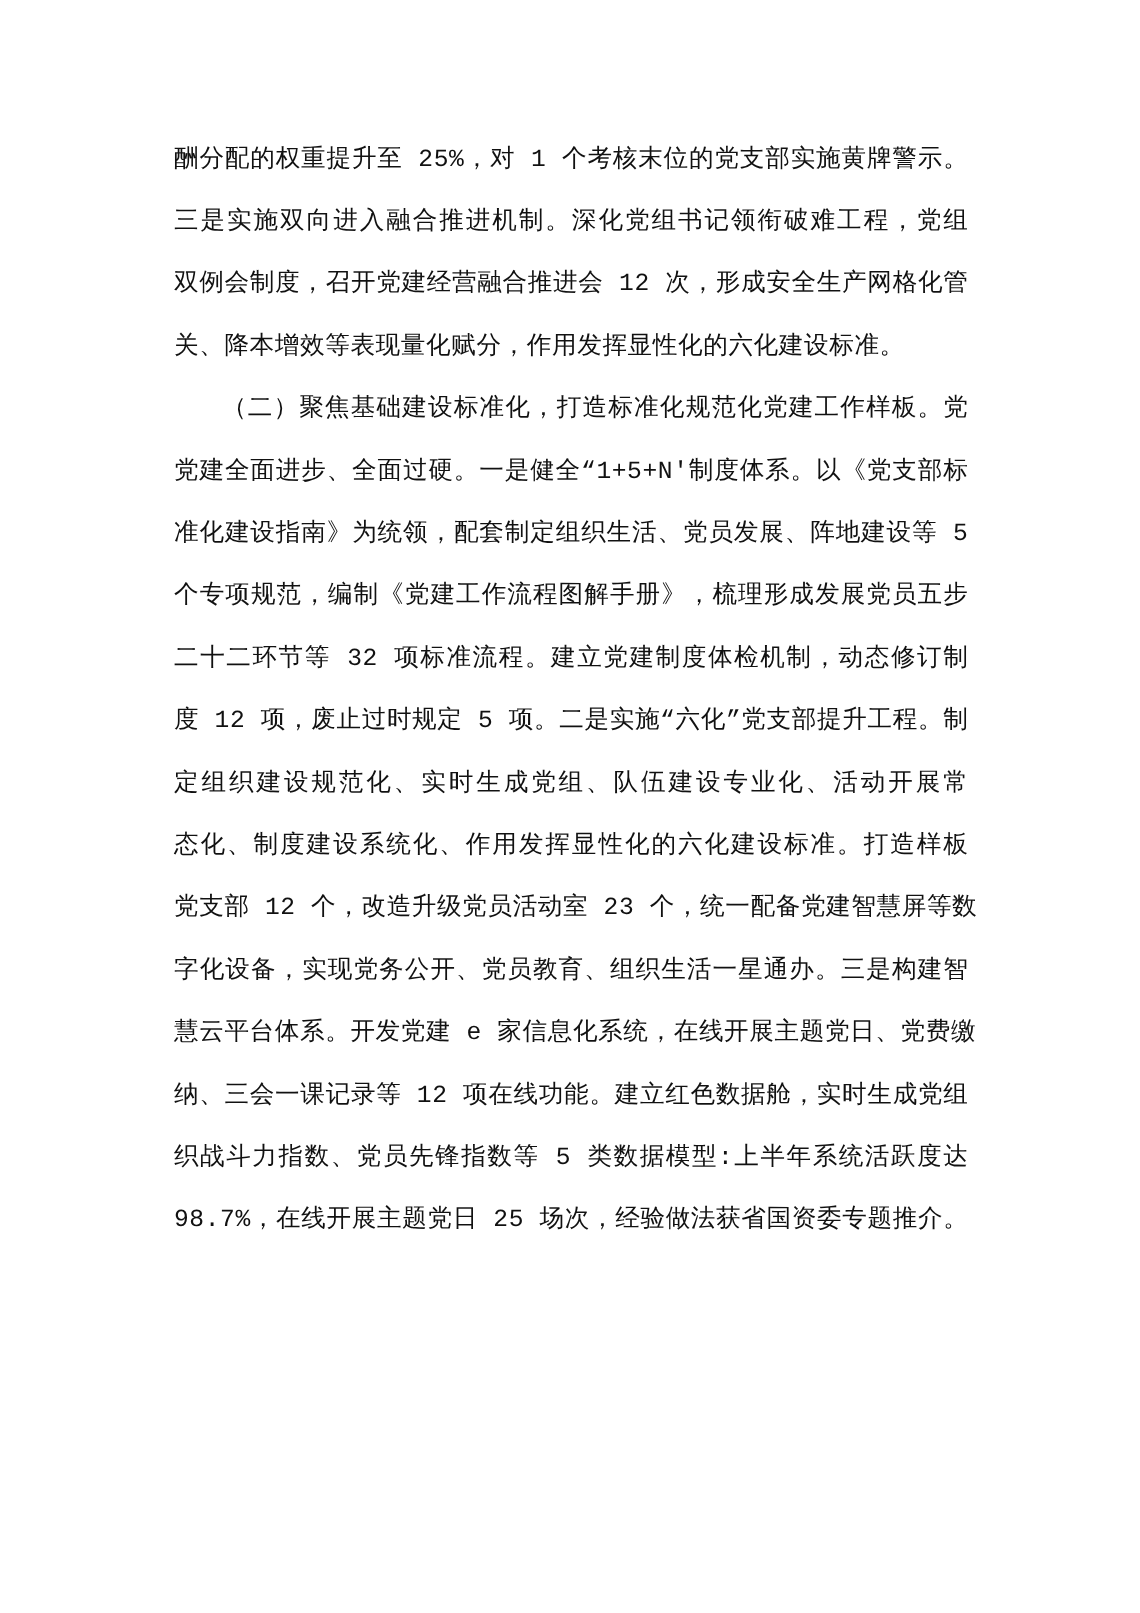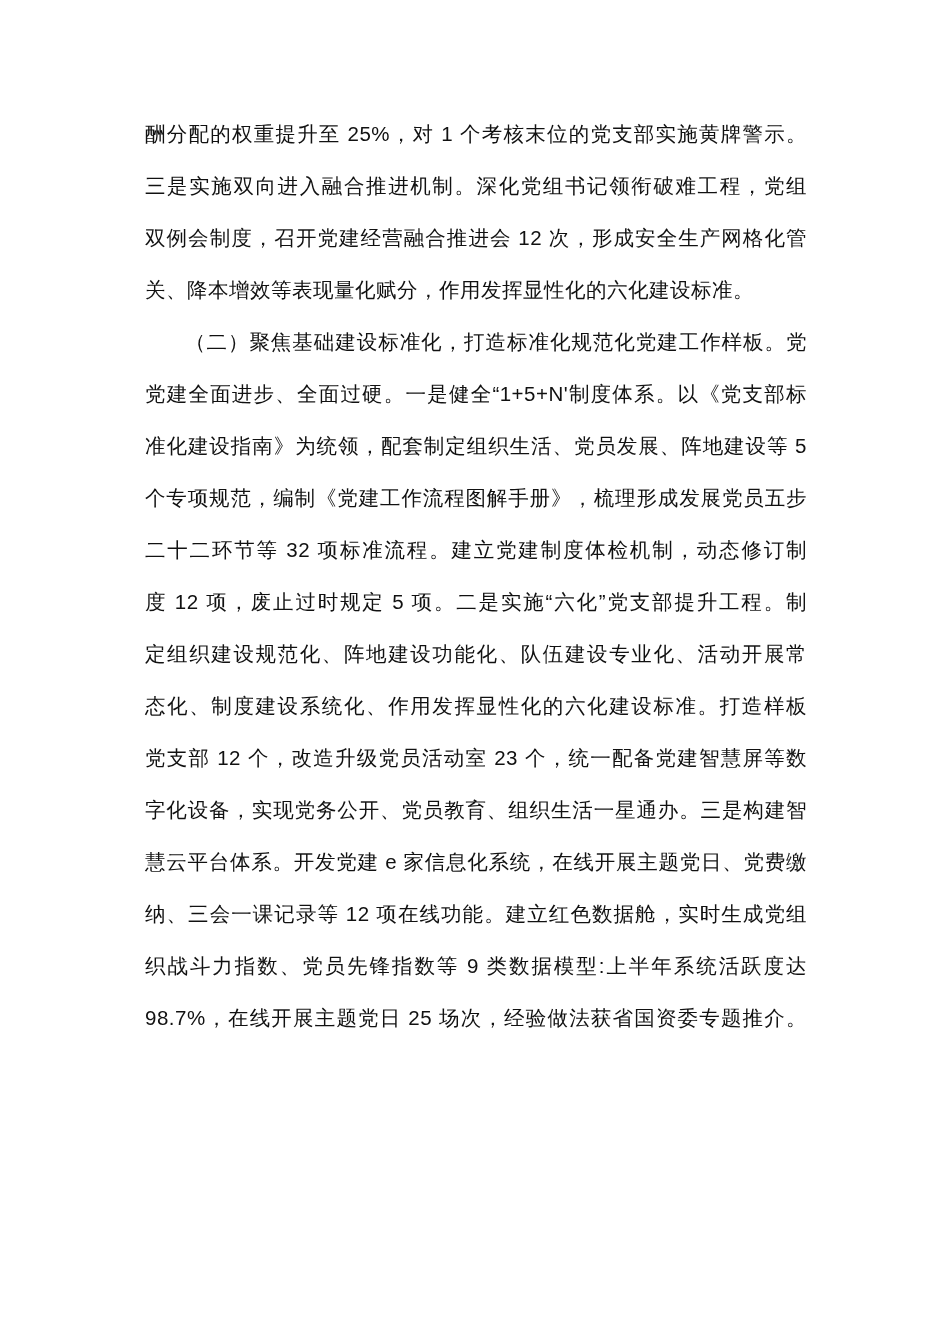--- a/index.html
+++ b/index.html
@@ -8,21 +8,21 @@
     position: absolute;
     left: 0; top: 0;
     width: 950px; height: 1344px;
     background: #ffffff;
   }
   .text-block {
     position: absolute;
     left: 145px;
     top: 108px;
     width: 662px;
-    font-family: Liberation Sans, sans-serif;
+    font-family: Liberation Mono, monospace;
     font-size: 20.5px;
     line-height: 52px;
     color: #111111;
   }
   .line {
     display: block;
     height: 52px;
     white-space: nowrap;
     text-align: justify;
     text-align-last: justify;
@@ -39,22 +39,22 @@
     <span class="line">酬分配的权重提升至 25%，对 1 个考核末位的党支部实施黄牌警示。</span>
     <span class="line">三是实施双向进入融合推进机制。深化党组书记领衔破难工程，党组</span>
     <span class="line">双例会制度，召开党建经营融合推进会 12 次，形成安全生产网格化管</span>
     <span class="line last">关、降本增效等表现量化赋分，作用发挥显性化的六化建设标准。</span>
     <span class="line indent">（二）聚焦基础建设标准化，打造标准化规范化党建工作样板。党</span>
     <span class="line">党建全面进步、全面过硬。一是健全“1+5+N'制度体系。以《党支部标</span>
     <span class="line">准化建设指南》为统领，配套制定组织生活、党员发展、阵地建设等 5</span>
     <span class="line">个专项规范，编制《党建工作流程图解手册》，梳理形成发展党员五步</span>
     <span class="line">二十二环节等 32 项标准流程。建立党建制度体检机制，动态修订制</span>
     <span class="line">度 12 项，废止过时规定 5 项。二是实施“六化”党支部提升工程。制</span>
-    <span class="line">定组织建设规范化、阵地建设功能化、队伍建设专业化、活动开展常</span>
+    <span class="line">定组织建设规范化、实时生成党组、队伍建设专业化、活动开展常</span>
     <span class="line">态化、制度建设系统化、作用发挥显性化的六化建设标准。打造样板</span>
     <span class="line">党支部 12 个，改造升级党员活动室 23 个，统一配备党建智慧屏等数</span>
     <span class="line">字化设备，实现党务公开、党员教育、组织生活一星通办。三是构建智</span>
     <span class="line">慧云平台体系。开发党建 e 家信息化系统，在线开展主题党日、党费缴</span>
     <span class="line">纳、三会一课记录等 12 项在线功能。建立红色数据舱，实时生成党组</span>
-    <span class="line">织战斗力指数、党员先锋指数等 9 类数据模型:上半年系统活跃度达</span>
+    <span class="line">织战斗力指数、党员先锋指数等 5 类数据模型:上半年系统活跃度达</span>
     <span class="line">98.7%，在线开展主题党日 25 场次，经验做法获省国资委专题推介。</span>
   </div>
 </div>
 
 </body></html>

